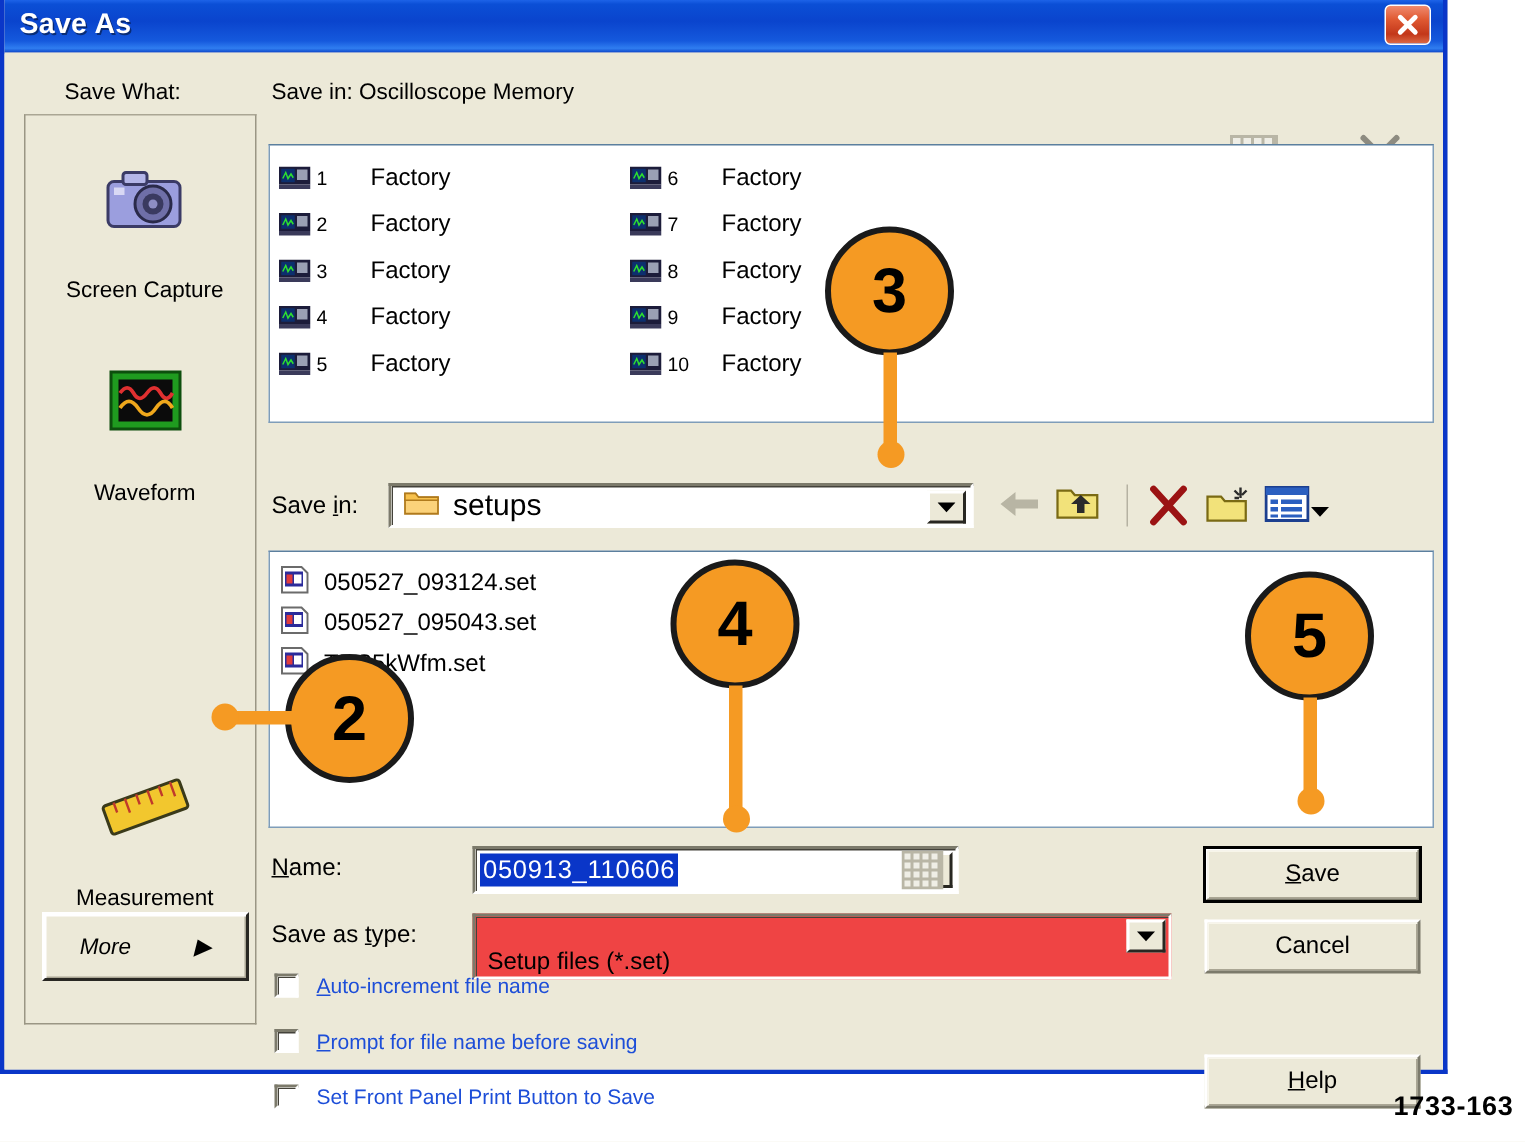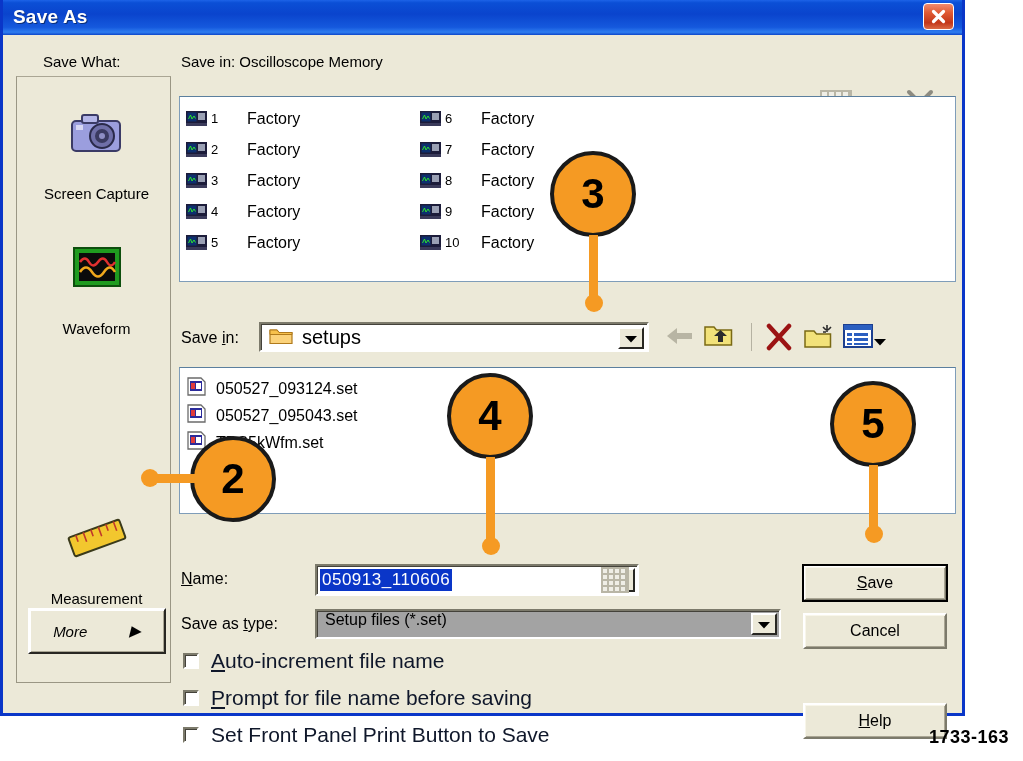--- a/index.html
+++ b/index.html
@@ -164,21 +164,21 @@
   .tbtn.back { left: 662px; }
   .tbtn.up   { left: 700px; }
   .vsep { position: absolute; left: 748px; top: 288px; width: 1px; height: 28px; background: #b5b2a2; }
   .tbtn.del  { left: 762px; }
   .tbtn.newf { left: 800px; }
   .tbtn.views{ left: 840px; }
 
   
   .filelist {
     position: absolute; left: 176px; top: 332px;
-    width: 777px; height: 147px;
+    width: 777px; height: 185px;
     background: #ffffff;
     border: 1px solid #7f9db9;
     border-top-color: #5b7f9e;
     box-sizing: border-box;
     overflow: hidden;
   }
   .file-row {
     position: relative; height: 27px; margin-left: 7px;
     display: flex; align-items: center;
     font-size: 16px; color: #000;
@@ -219,47 +219,47 @@
   }
   .grid-icon-name { position: absolute; left: 598px; top: 532px; width: 28px; height: 26px; }
 
   
   .type-label {
     position: absolute; left: 178px; top: 580px;
     font-size: 16px; color: #000;
   }
   .type-combo {
     position: absolute; left: 312px; top: 574px;
-    width: 466px; height: 30px;
-    background: #a3a3a3;
+    width: 466px; height: 44px;
+    background: #ef4444;
     border: 2px solid;
     border-color: #7c7a6b #ffffff #ffffff #7c7a6b;
     box-shadow: inset 1px 1px 0 #44423a;
     box-sizing: border-box;
-    display: flex; align-items: flex-start;
+    display: flex; align-items: flex-end;
     cursor: pointer;
   }
   .type-combo .txt { margin-left: 8px; font-size: 16px; }
   .type-arrow {
     position: absolute; right: 2px; top: 2px;
     width: 26px; height: 22px;
     background: #ece9d8;
     border: 2px outset #fff;
     border-top-color: #ffffff; border-left-color: #ffffff;
     border-right-color: #7c7a6b; border-bottom-color: #7c7a6b;
     box-sizing: border-box;
     display: flex; align-items: center; justify-content: center;
     cursor: pointer;
   }
 
   
   .cbrow {
     position: absolute; left: 180px;
     display: flex; align-items: center;
-    font-size: 21px; color: #0f172a;
+    font-size: 14px; color: #1d4ed8;
     cursor: pointer;
   }
   .cbbox {
     width: 16px; height: 16px; background: #ffffff;
     border: 2px solid;
     border-color: #7c7a6b #ffffff #ffffff #7c7a6b;
     box-shadow: inset 1px 1px 0 #44423a;
     box-sizing: border-box;
     margin-right: 12px;
   }

